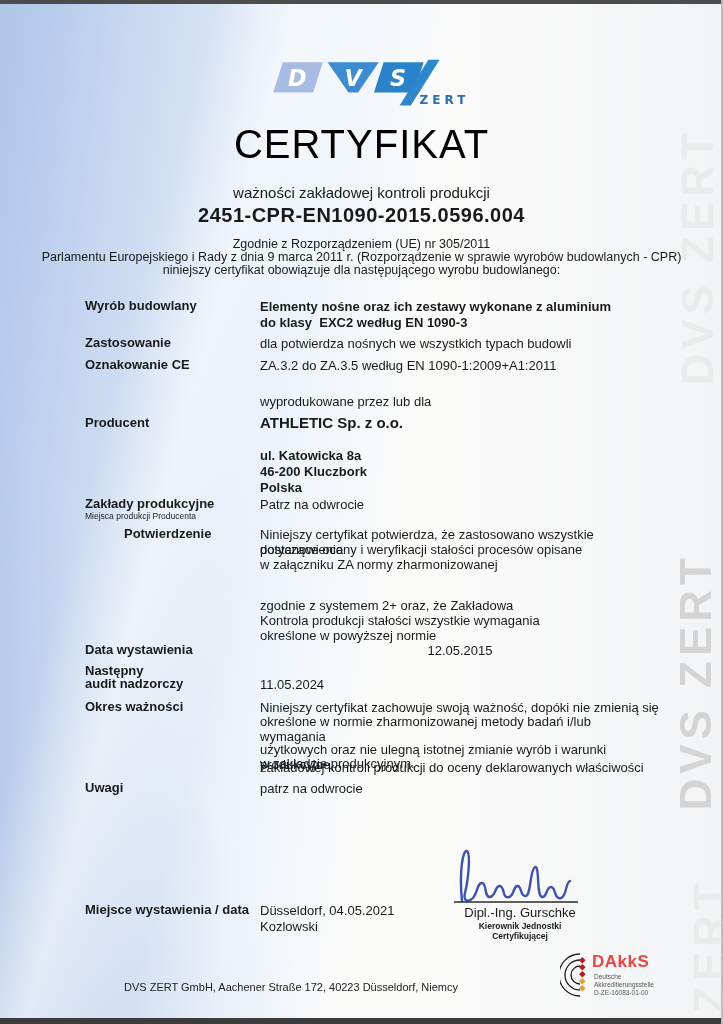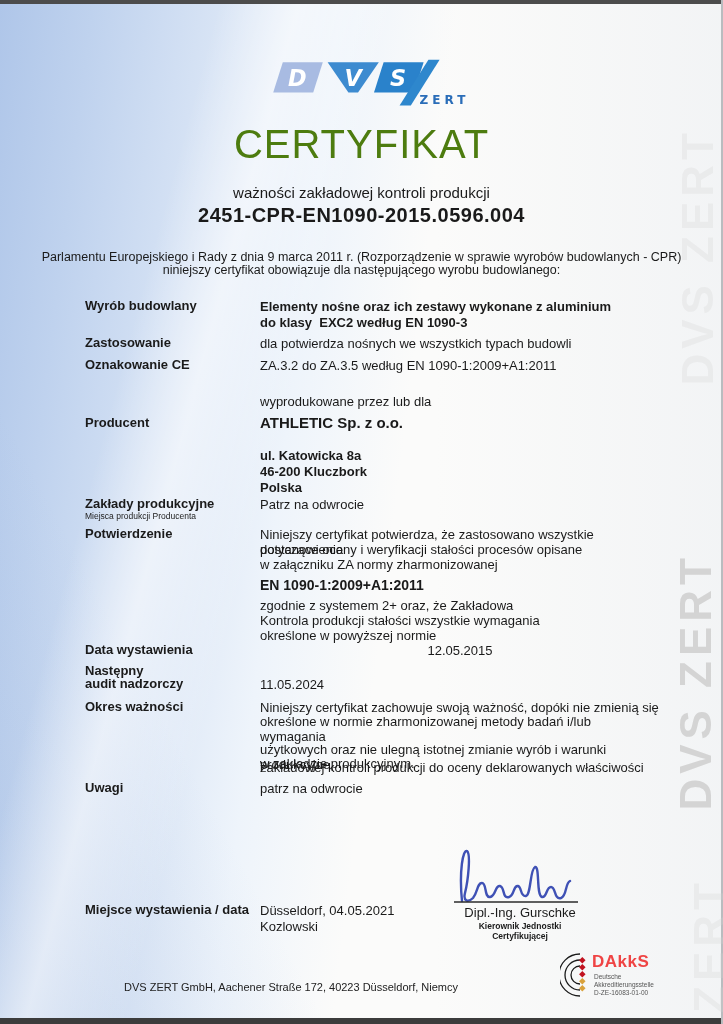--- a/index.html
+++ b/index.html
@@ -28,21 +28,21 @@
   
   .wm{
     position:absolute;
     writing-mode:vertical-rl; transform:rotate(180deg);
     font-size:44px; font-weight:bold; letter-spacing:5px;
     color:#d4d4d4; white-space:nowrap; line-height:1;
     user-select:none;
   }
   .wm.faint{opacity:.28;}
 
-  .title{font-size:40px; letter-spacing:1px; color:#4d7c0f;}
+  .title{font-size:40px; letter-spacing:1px; color:#000000;}
   .subtitle{font-size:15px;}
   .certnum{font-size:20px; font-weight:bold; letter-spacing:.5px;}
   .regline{font-size:12.5px; line-height:13.5px;}
 
   .label{left:85px; width:172px; font-size:13px; font-weight:bold; line-height:14px;}
   .sublabel{left:85px; font-size:8.5px; color:#222;}
   .value{left:260px; width:400px; font-size:13px; line-height:15px;}
   .value.bold{font-weight:bold;}
   .value.big{font-size:15px;}
   .pre{white-space:pre;}
@@ -79,20 +79,21 @@
       <text x="34" y="36" text-anchor="middle" font-family="DejaVu Sans, sans-serif" font-size="28" font-weight="bold" font-style="italic" fill="#ffffff">D</text>
       <text x="104" y="36" text-anchor="middle" font-family="DejaVu Sans, sans-serif" font-size="28" font-weight="bold" font-style="italic" fill="#ffffff">V</text>
       <text x="160" y="36" text-anchor="middle" font-family="DejaVu Sans, sans-serif" font-size="28" font-weight="bold" font-style="italic" fill="#ffffff">S</text>
       <text x="187" y="58" font-family="DejaVu Sans, sans-serif" font-size="15" font-weight="600" letter-spacing="5" fill="#2a6db8">ZERT</text>
     </svg>
   </div>
 
   <div class="abs center title" style="top:122px;">CERTYFIKAT</div>
   <div class="abs center subtitle" style="top:184px;">ważności zakładowej kontroli produkcji</div>
   <div class="abs center certnum" style="top:204px;">2451-CPR-EN1090-2015.0596.004</div>
+  <div class="abs center regline" style="top:238px;">Zgodnie z Rozporządzeniem (UE) nr 305/2011</div>
   <div class="abs center regline" style="top:251px;">Parlamentu Europejskiego i Rady z dnia 9 marca 2011 r. (Rozporządzenie w sprawie wyrobów budowlanych - CPR)</div>
   <div class="abs center regline" style="top:264px;">niniejszy certyfikat obowiązuje dla następującego wyrobu budowlanego:</div>
 
   <div class="abs label" style="top:299px;">Wyrób budowlany</div>
   <div class="abs value bold" style="top:299px;">Elementy nośne oraz ich zestawy wykonane z aluminium</div>
   <div class="abs value bold pre" style="top:315px;">do klasy  EXC2 według EN 1090-3</div>
 
   <div class="abs label" style="top:336px;">Zastosowanie</div>
   <div class="abs value" style="top:336px;">dla potwierdza nośnych we wszystkich typach budowli</div>
 
@@ -104,25 +105,24 @@
   <div class="abs label" style="top:416px;">Producent</div>
   <div class="abs value bold big" style="top:415px;">ATHLETIC Sp. z o.o.</div>
   <div class="abs value bold" style="top:448px;">ul. Katowicka 8a</div>
   <div class="abs value bold" style="top:464px;">46-200 Kluczbork</div>
   <div class="abs value bold" style="top:480px;">Polska</div>
 
   <div class="abs label" style="top:497px;">Zakłady produkcyjne</div>
   <div class="abs sublabel" style="top:511px;">Miejsca produkcji Producenta</div>
   <div class="abs value" style="top:497px;">Patrz na odwrocie</div>
 
-  <div class="abs label" style="top:527px;">Potwierdzenie</div>
+  <div class="abs label" style="top:527px;margin-left:39px;">Potwierdzenie</div>
   <div class="abs value" style="top:527px;">Niniejszy certyfikat potwierdza, że zastosowano wszystkie postanowienia</div>
   <div class="abs value" style="top:542px;">dotyczące oceny i weryfikacji stałości procesów opisane</div>
   <div class="abs value" style="top:557px;">w załączniku ZA normy zharmonizowanej</div>
-  <div class="abs value bold" style="top:578px; font-size:14px;">EN 1090-1:2009+A1:2011</div>
   <div class="abs value" style="top:598px;">zgodnie z systemem 2+ oraz, że Zakładowa</div>
   <div class="abs value" style="top:613px;">Kontrola produkcji stałości wszystkie wymagania</div>
   <div class="abs value" style="top:628px;">określone w powyższej normie</div>
 
   <div class="abs label" style="top:643px;">Data wystawienia</div>
   <div class="abs value" style="top:643px;text-align:center;">12.05.2015</div>
 
   <div class="abs label" style="top:664px;">Następny</div>
   <div class="abs label" style="top:677px;">audit nadzorczy</div>
   <div class="abs value" style="top:677px;">11.05.2024</div>

